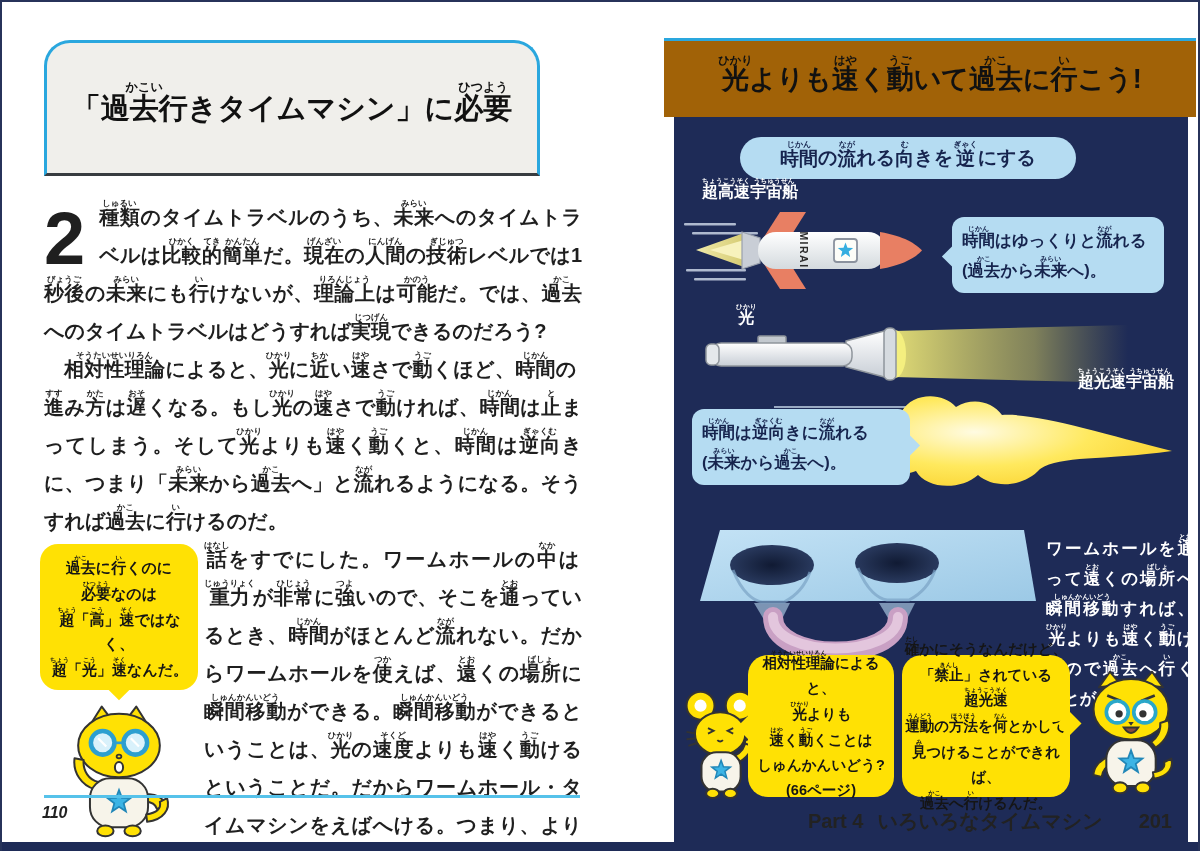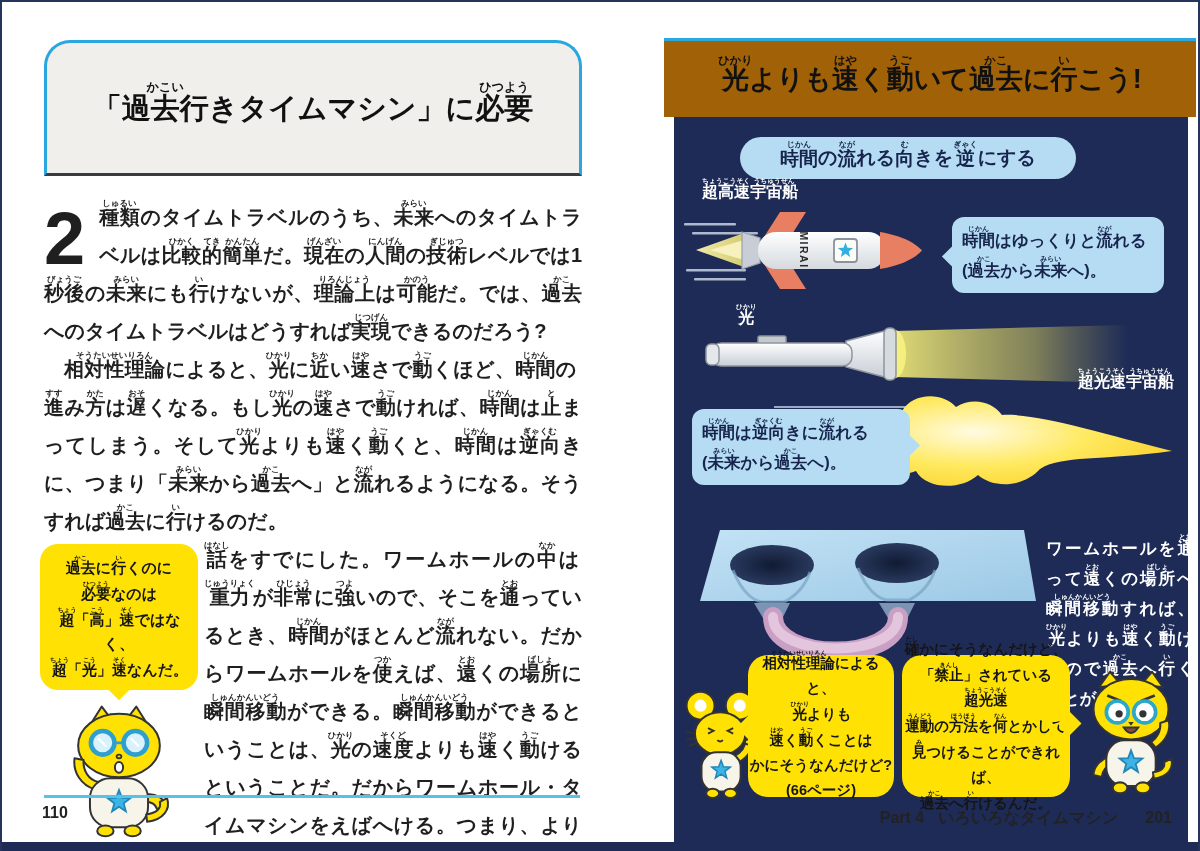--- a/index.html
+++ b/index.html
@@ -6,39 +6,39 @@
   body { font-family: "Liberation Sans", "DejaVu Sans", sans-serif; }
   .book { position: relative; width: 1200px; height: 851px; background: #fff;
           border: 2px solid #27335a; border-bottom: none; overflow: hidden; }
   .bottom-bar { position: absolute; left: 0; right: 0; bottom: 0; height: 9px; background: #1e2b57; }
 
   ruby { ruby-align: center; }
   rt { font-size: 0.42em; font-weight: 700; letter-spacing: 0; }
 
   
   .page-left { position: absolute; left: 0; top: 0; width: 600px; height: 851px; }
-  .title-box { position: absolute; left: 42px; top: 38px; width: 538px; height: 136px;
+  .title-box { position: absolute; left: 42px; top: 38px; width: 496px; height: 136px;
                background: #f0efeb; border: 3px solid #2aa7de; border-bottom: 3px solid #383c40;
                border-radius: 26px 26px 0 0; display: flex; flex-direction: column;
                align-items: center; justify-content: center; }
   .title-line { font-size: 29px; font-weight: 800; color: #111; line-height: 54px; white-space: nowrap; }
   .body-text { position: absolute; left: 42px; top: 196px; width: 538px;
                font-size: 20px; font-weight: 700; color: #1f1f1f; }
   .para { margin: 0; text-align: justify; line-height: 38px; }
   .para.indent { text-indent: 1em; }
   .dropcap { float: left; font-size: 74px; line-height: 70px; font-weight: 800; margin: 6px 14px 0 0; }
   .float-illust { float: left; width: 158px; margin: 4px 6px 0 -4px; }
   .bubble-yellow { position: relative; background: #ffe104; border-radius: 18px;
                    padding: 10px 4px 8px; text-align: center; font-size: 15px; line-height: 24px;
                    font-weight: 700; color: #151515; }
   .bubble-yellow .tail-down { position: absolute; bottom: -7px; left: 50%; width: 16px; height: 16px;
                    background: #ffe104; transform: translateX(-50%) rotate(45deg); }
   .cat-left-svg { display: block; width: 118px; margin: 12px auto 0; }
   .footer-line-left { position: absolute; left: 42px; top: 793px; width: 536px; height: 3px; background: #56c2ea; }
-  .page-num-left { position: absolute; left: 40px; top: 802px; font-size: 16px; font-weight: 800; color: #222; }
+  .page-num-left { position: absolute; left: 40px; top: 802px; font-size: 16px; font-weight: 800; color: #222; font-style: italic; }
 
   
   .page-right { position: absolute; left: 600px; top: 0; width: 600px; height: 851px; }
   .rp-topline { position: absolute; left: 62px; right: 6px; top: 36px; height: 3px; background: #2aa7de; }
   .rp-header { position: absolute; left: 62px; right: 6px; top: 39px; height: 76px; background: #a16207;
                display: flex; align-items: center; justify-content: center; }
   .rp-title { font-size: 27px; font-weight: 800; color: #111; line-height: 50px; white-space: nowrap; }
   .navy-panel { position: absolute; left: 72px; top: 115px; width: 514px; height: 802px;
                 background: #1e2b57; border-bottom: 4px solid #9fd4ef; }
   .pill { position: absolute; left: 66px; top: 20px; width: 336px; height: 42px; background: #b5dcf2;
@@ -53,24 +53,24 @@
                  background: #b5dcf2; transform: rotate(45deg); }
   .wormhole-text { position: absolute; left: 372px; top: 416px; width: 148px; color: #fff;
                    font-size: 16.5px; font-weight: 800; line-height: 30px; text-align: justify; }
   .bubble-char { position: absolute; background: #ffe104; border-radius: 20px;
                  display: flex; flex-direction: column; align-items: center; justify-content: center;
                  font-size: 14.5px; font-weight: 800; color: #151515; line-height: 25px; text-align: center; }
   .bubble-char .tail-l { position: absolute; left: -8px; top: 45%; width: 17px; height: 17px;
                  background: #ffe104; transform: rotate(45deg); }
   .bubble-char .tail-r { position: absolute; right: -8px; top: 42%; width: 17px; height: 17px;
                  background: #ffe104; transform: rotate(45deg); }
-  .rp-footer { position: absolute; top: 806px; right: 30px; font-size: 16px; font-weight: 800; color: #222;
+  .rp-footer { position: absolute; top: 806px; right: 30px; font-size: 20px; font-weight: 800; color: #222;
                display: flex; align-items: baseline; }
   .rp-footer .part { margin-right: 14px; }
-  .rp-footer .chapter { margin-right: 27px; }
+  .rp-footer .chapter { margin-right: 36px; }
   svg { display: block; }
   .abs { position: absolute; }
 </style>
 </head>
 <body>
 
 <div class="book">
 
   <div class="page-left">
 
@@ -259,21 +259,21 @@
           <line x1="69" y1="50" x2="79" y2="48"></line>
             <line x1="69" y1="55" x2="79" y2="56"></line>
             <line x1="68" y1="60" x2="77" y2="63"></line>
         </g>
         <polygon transform="translate(44,89) scale(0.8)" fill="#3cb4e5" stroke="#2187b8" stroke-width="2" points="0,-13 3.2,-4.4 12.4,-4 5.2,1.7 7.6,10.5 0,5.4 -7.6,10.5 -5.2,1.7 -12.4,-4 -3.2,-4.4"></polygon>
       </svg>
       <div class="bubble-char" style="left:74px; top:538px; width:146px; height:142px;">
         <div><ruby>相対性理論<rt>そうたいせいりろん</rt></ruby>によると、</div>
         <div><ruby>光<rt>ひかり</rt></ruby>よりも</div>
         <div><ruby>速<rt>はや</rt></ruby>く<ruby>動<rt>うご</rt></ruby>くことは</div>
-        <div>かにそうなんだけど?</div>
+        <div>しゅんかんいどう?</div>
         <div>(66ページ)</div>
         <div class="tail-l"></div>
       </div>
 
       <div class="bubble-char" style="left:228px; top:538px; width:168px; height:142px;">
         <div><ruby>確<rt>たし</rt></ruby>かにそうなんだけど、</div>
         <div>「<ruby>禁止<rt>きんし</rt></ruby>」されている<ruby>超光速<rt>ちょうこうそく</rt></ruby></div>
         <div><ruby>運動<rt>うんどう</rt></ruby>の<ruby>方法<rt>ほうほう</rt></ruby>を<ruby>何<rt>なん</rt></ruby>とかして</div>
         <div><ruby>見<rt>み</rt></ruby>つけることができれば、</div>
         <div><ruby>過去<rt>かこ</rt></ruby>へ<ruby>行<rt>い</rt></ruby>けるんだ。</div>

